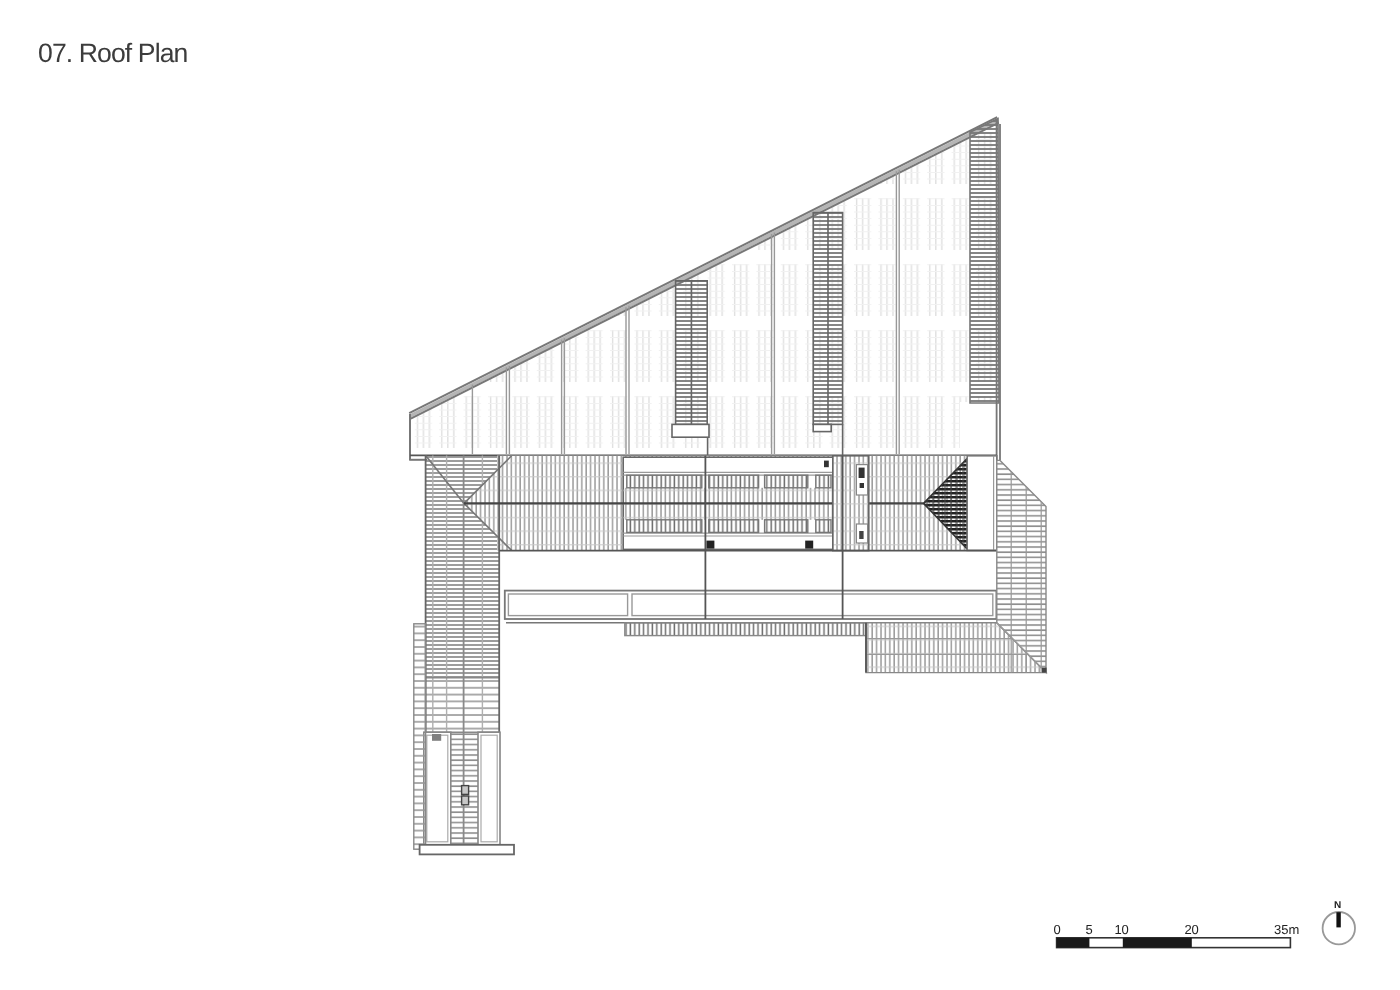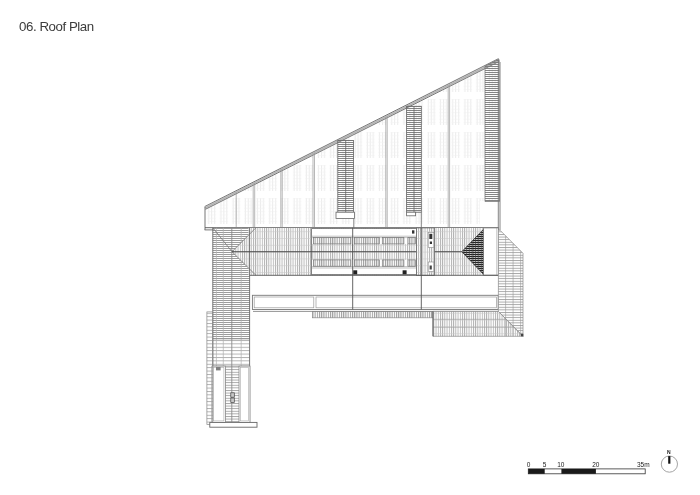--- a/index.html
+++ b/index.html
@@ -1,21 +1,21 @@
 <!DOCTYPE html>
 <html><head>
 <meta charset="utf-8">
 <style>
   html,body{margin:0;padding:0;background:#ffffff;width:700px;height:495px;overflow:hidden;}
   .title{position:absolute;left:19px;top:19px;font-family:"Liberation Sans",sans-serif;font-size:13.3px;color:#3c3c3c;letter-spacing:-0.45px;}
 </style>
 </head>
 <body>
 
-<div class="title">06. Roof Plan</div>
+<div class="title">07. Roof Plan</div>
 
 <svg width="700" height="495" viewBox="0 0 700 495" style="position:absolute;left:0;top:0" xmlns="http://www.w3.org/2000/svg">
 <defs>
 <pattern id="faint" width="12.2" height="33" patternUnits="userSpaceOnUse">
   <path d="M1.3,0 V26 M4.3,0 V26 M7.3,0 V26" stroke="#e0e0e0" stroke-width="0.7" fill="none"></path>
   <path d="M0,0.4 H8.6 M0,3.7 H8.6 M0,7 H8.6 M0,10.3 H8.6 M0,13.6 H8.6 M0,16.9 H8.6 M0,20.2 H8.6 M0,23.5 H8.6" stroke="#f1f1f1" stroke-width="0.5" fill="none"></path>
 </pattern>
 <pattern id="h2" width="4" height="2" patternUnits="userSpaceOnUse">
   <path d="M0,0.5 H4" stroke="#777777" stroke-width="0.9" fill="none"></path>
 </pattern>

